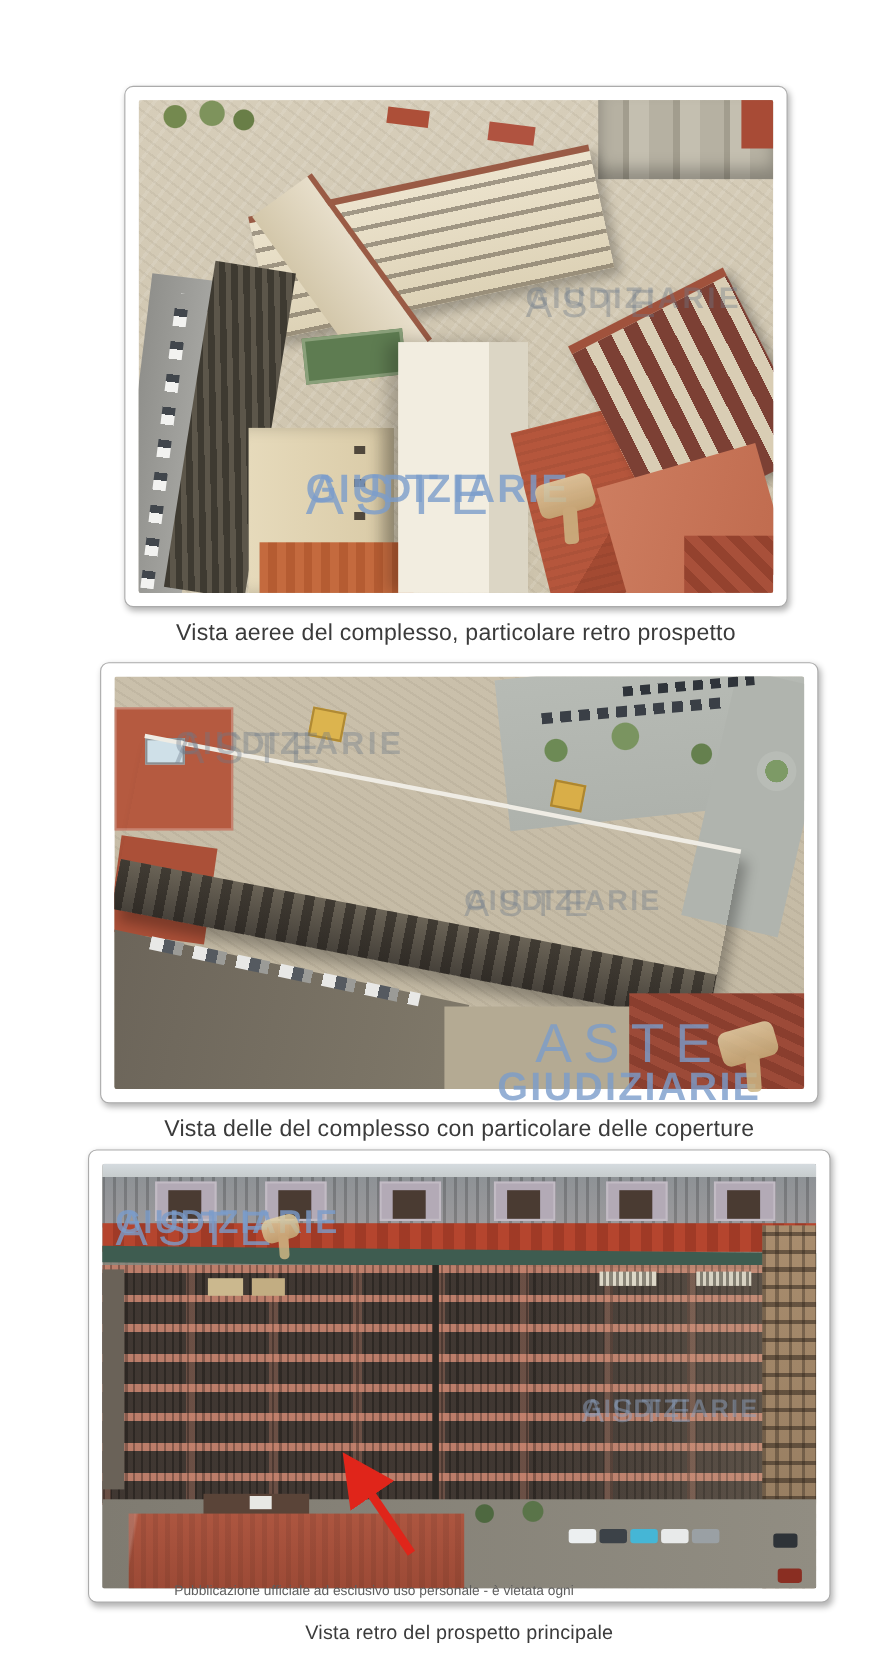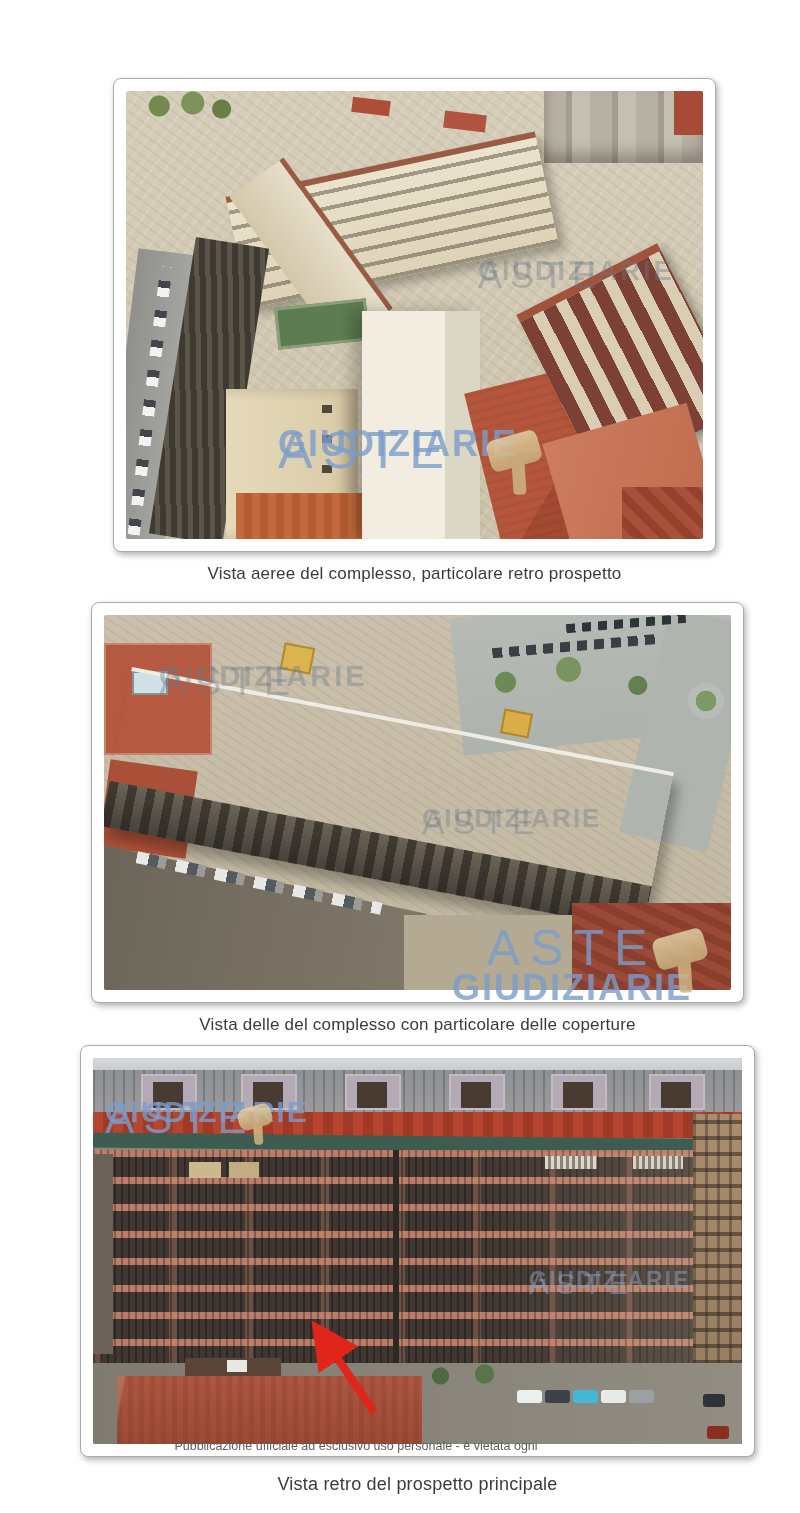--- a/index.html
+++ b/index.html
@@ -11,25 +11,25 @@
   .photo-frame{
     position:absolute;background:#ffffff;border:1px solid #ababab;
     border-radius:8px;padding:12px;box-shadow:2px 3px 6px rgba(0,0,0,.30);
     z-index:1;
   }
   .photo{position:relative;overflow:hidden;border-radius:2px;}
   .photo *{position:absolute;}
   
   .caption{
     position:absolute;text-align:center;color:#3b3b3b;z-index:2;
-    font-size:17px;letter-spacing:.2px;
+    font-size:21px;letter-spacing:.2px;
   }
   .footer{
     position:absolute;left:0;top:1436px;width:680px;text-align:center;
-    color:#5d5d5d;font-size:12.5px;line-height:21px;z-index:6;padding-left:16px;
+    color:#5d5d5d;font-size:12.5px;line-height:21px;z-index:6;
   }
   
   .wm{line-height:.92;text-align:center;pointer-events:none;white-space:nowrap;}
   .wm .l1{display:block;font-weight:normal;}
   .wm .l2{display:block;font-weight:bold;}
   .wm-blue{color:rgba(122,156,203,.80);}
   .wm-faint{color:rgba(108,120,136,.38);}
   .wm-url{
     color:rgba(255,255,255,.62);font-size:52px;font-weight:bold;
     letter-spacing:1px;white-space:nowrap;text-shadow:0 0 2px rgba(255,255,255,.25);

